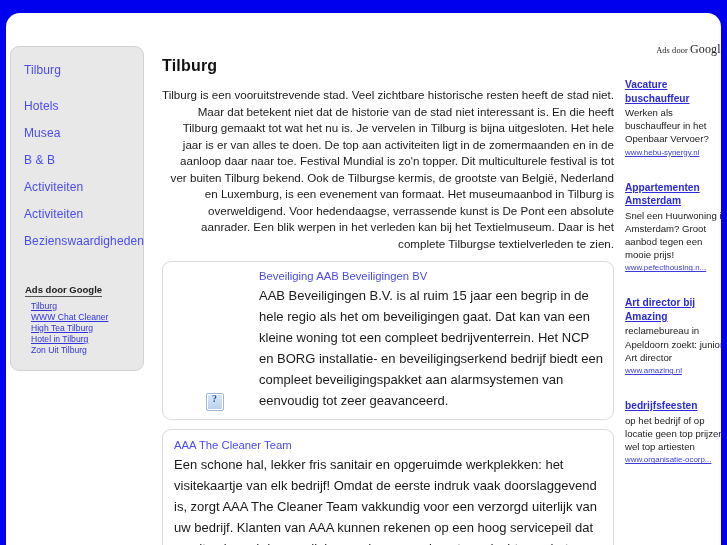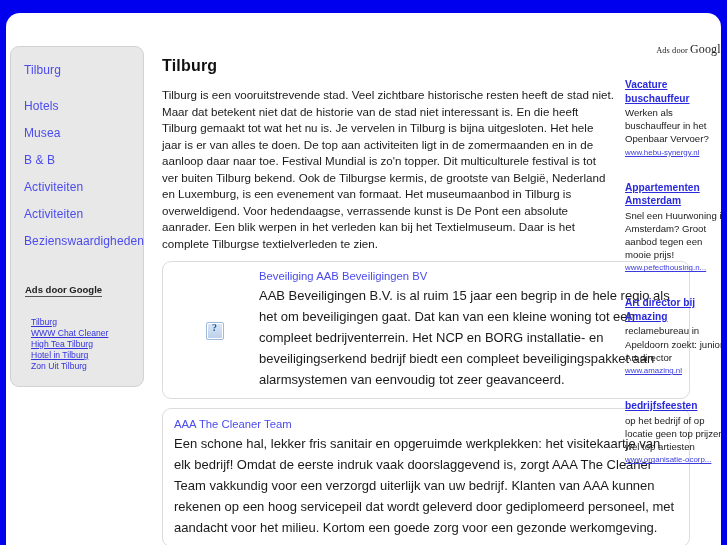--- a/index.html
+++ b/index.html
@@ -52,21 +52,21 @@
   .nav-link.first { margin-bottom: 21px; }
 
   .ads-block { padding: 18px 0 0 14px; }
   .ads-title {
     font-size: 9.5px;
     font-weight: bold;
     color: #222;
     border-bottom: 1px solid #555;
     display: inline-block;
     padding-bottom: 1px;
-    margin-bottom: 20px;
+    margin-bottom: 4px;
   }
   .ads-link {
     display: block;
     color: #3333dd;
     font-size: 8.6px;
     line-height: 11px;
     text-decoration: underline;
     padding-left: 6px;
   }
   .ads-link.plain { text-decoration: none; }
@@ -83,33 +83,33 @@
     color: #111;
     margin: 0 0 12px 4px;
     letter-spacing: .2px;
   }
   p.intro {
     font-size: 11.6px;
     line-height: 16.5px;
     color: #1a1a1a;
     margin: 0 0 9px 4px;
     width: 452px;
-    text-align: left;
+    text-align: right;
   }
 
   .listing {
     border: 1px solid #dcdcdc;
     border-radius: 9px;
     background: #ffffff;
     margin: 9px 0 0 4px;
-    width: 528px;
+    width: 452px;
     box-sizing: border-box;
     padding: 7px 9px 8px 9px;
     display: flex;
-    align-items: center;
+    align-items: flex-end;
     overflow: hidden;
   }
   .listing.notop { padding-top: 8px; }
   .thumb-cell {
     width: 85px;
     flex: 0 0 85px;
     display: flex;
     align-items: center;
     justify-content: center;
     padding-top: 2px;

